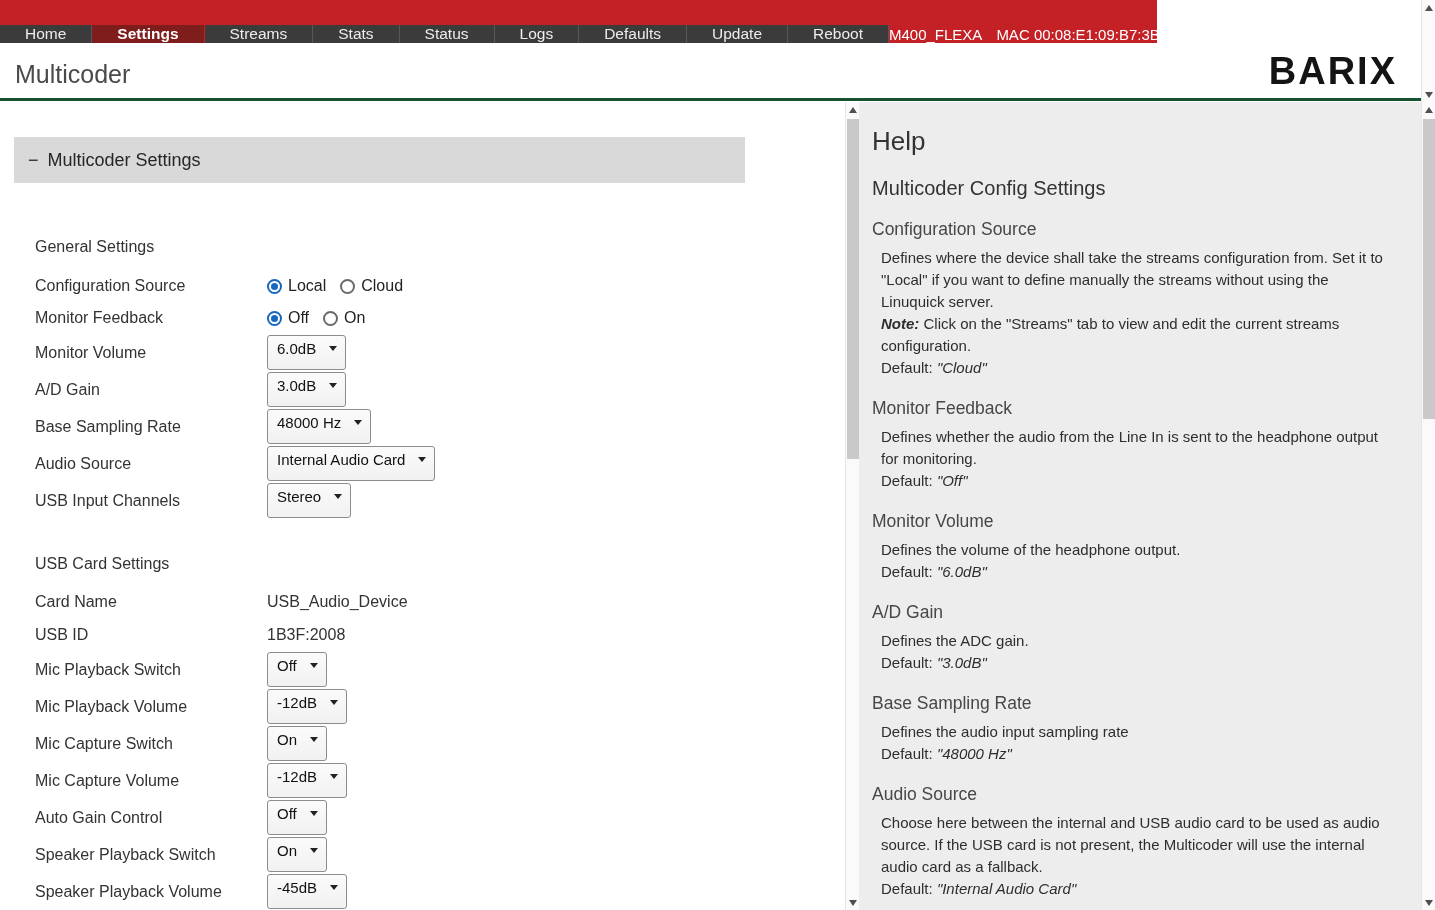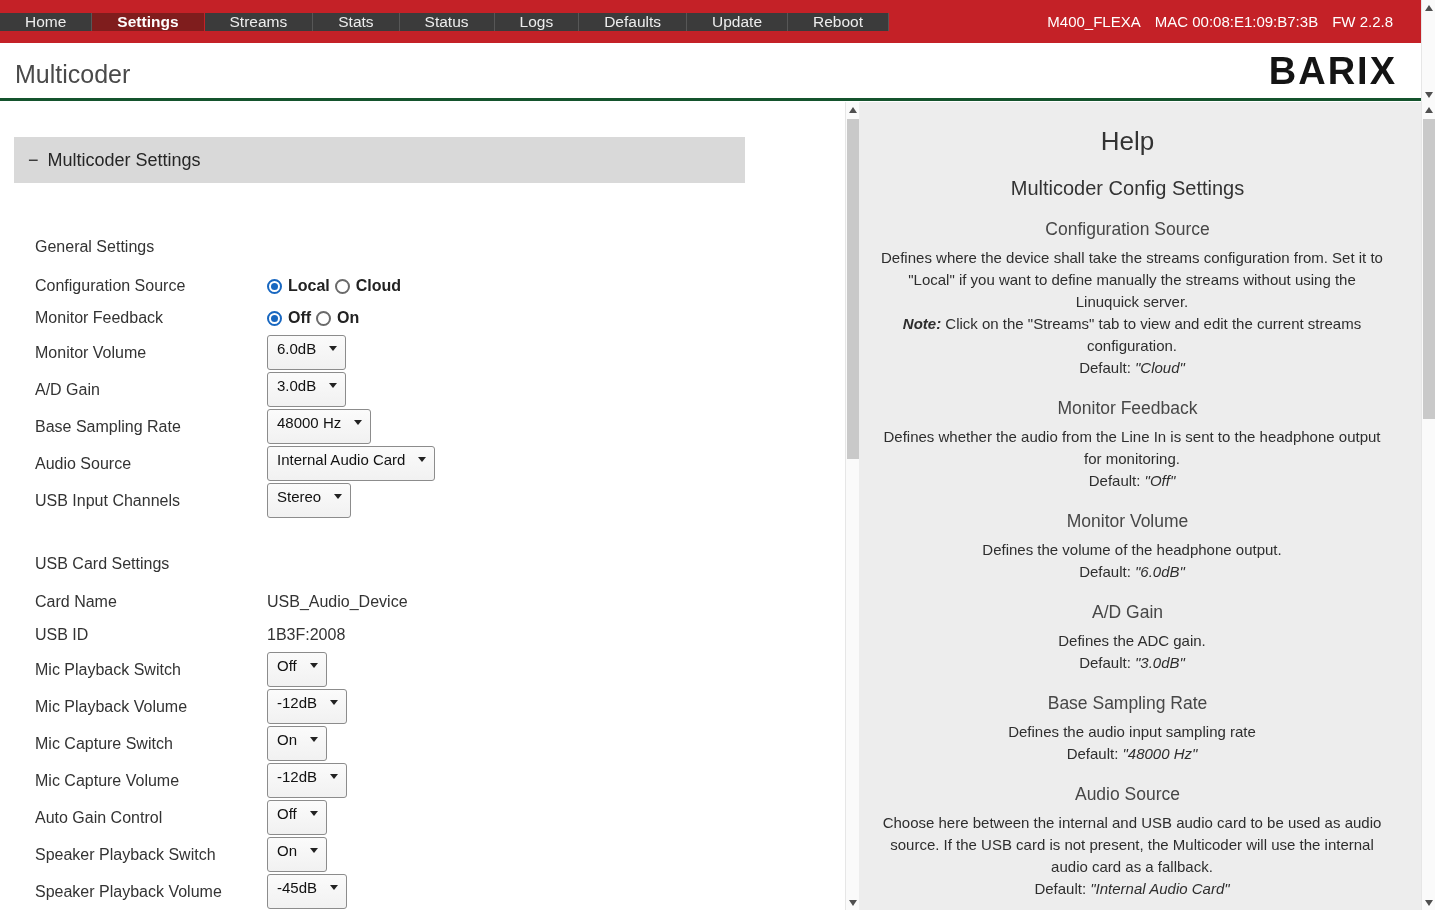--- a/index.html
+++ b/index.html
@@ -4,22 +4,22 @@
 <style>
   * { box-sizing: border-box; }
   html,body { margin:0; padding:0; }
   body {
     width:1435px; height:910px; position:relative; overflow:hidden;
     background:#ffffff; font-family:"Liberation Sans", sans-serif; color:#303030;
   }
 
   
   .topbar {
-    position:absolute; top:0; left:0; width:1421px; height:43px;
-    background:#c42127; display:flex; align-items:center;
+    position:absolute; top:0; left:0; width:1157px; height:43px;
+    background:#c42127; display:flex; align-items:flex-end;
   }
   .tab {
     background:#3b3b3b; color:#ededed; font-size:15.5px;
     display:flex; align-items:center; padding:0 25px;
     border-right:1px solid #575757; cursor:pointer; white-space:nowrap;
   }
   .tab.active { background:#7f1d1d; color:#ffffff; font-weight:700; border-right:1px solid #c42127; }
   .topbar .spacer { flex:1; }
   .device-info {
     display:flex; align-items:center; gap:14px; color:#ffffff;
@@ -51,21 +51,21 @@
   }
   .form { margin-left:35px; }
   .group-title { margin-top:55px; font-size:16px; color:#333; height:20px; margin-bottom:12px; }
   .group-title.second { margin-top:36px; height:22px; margin-bottom:8px; }
   .row { display:flex; align-items:center; height:37px; }
   .row.radio-row { height:32px; }
   .row.static-row { height:33px; }
   .row-label { width:232px; flex-shrink:0; font-size:16px; color:#333; }
   .static-value { font-size:16px; color:#333; }
 
-  .radio-group { display:flex; align-items:center; gap:5px;font-weight:bold; }
+  .radio-group { display:flex; align-items:center; gap:14px; }
   .radio-option { display:flex; align-items:center; gap:6px; cursor:pointer; font-size:16px; color:#222; }
   .radio {
     width:15px; height:15px; border-radius:50%; border:2px solid #6a6a6a;
     position:relative; flex-shrink:0; background:#fff;
   }
   .radio.checked { border-color:#1867c0; }
   .radio.checked::after {
     content:""; position:absolute; left:2px; top:2px; right:2px; bottom:2px;
     background:#1867c0; border-radius:50%;
   }
@@ -78,21 +78,21 @@
   }
   .select-arrow {
     margin-left:13px; width:0; height:0;
     border-left:4px solid transparent; border-right:4px solid transparent;
     border-top:5px solid #222;
   }
 
   
   .help-frame {
     position:absolute; top:102px; left:859px; width:562px; height:808px;
-    background:#ededed; overflow:hidden; padding:0 38px 0 13px;text-align:center;
+    background:#ededed; overflow:hidden; padding:0 38px 0 13px;
   }
   .help-title { margin-top:24px; font-size:26px; color:#333; }
   .help-subtitle { margin-top:20px; font-size:20px; font-weight:500; color:#333; }
   .help-section-title { margin-top:19px; font-size:17.5px; color:#474747; }
   .help-body, .help-note, .help-default {
     margin:7px 0 0 9px; font-size:15px; line-height:22px; color:#2e2e2e;
   }
   .help-note, .help-default { margin-top:0; }
   .note-label { font-weight:700; font-style:italic; }
   .default-value { font-style:italic; }

